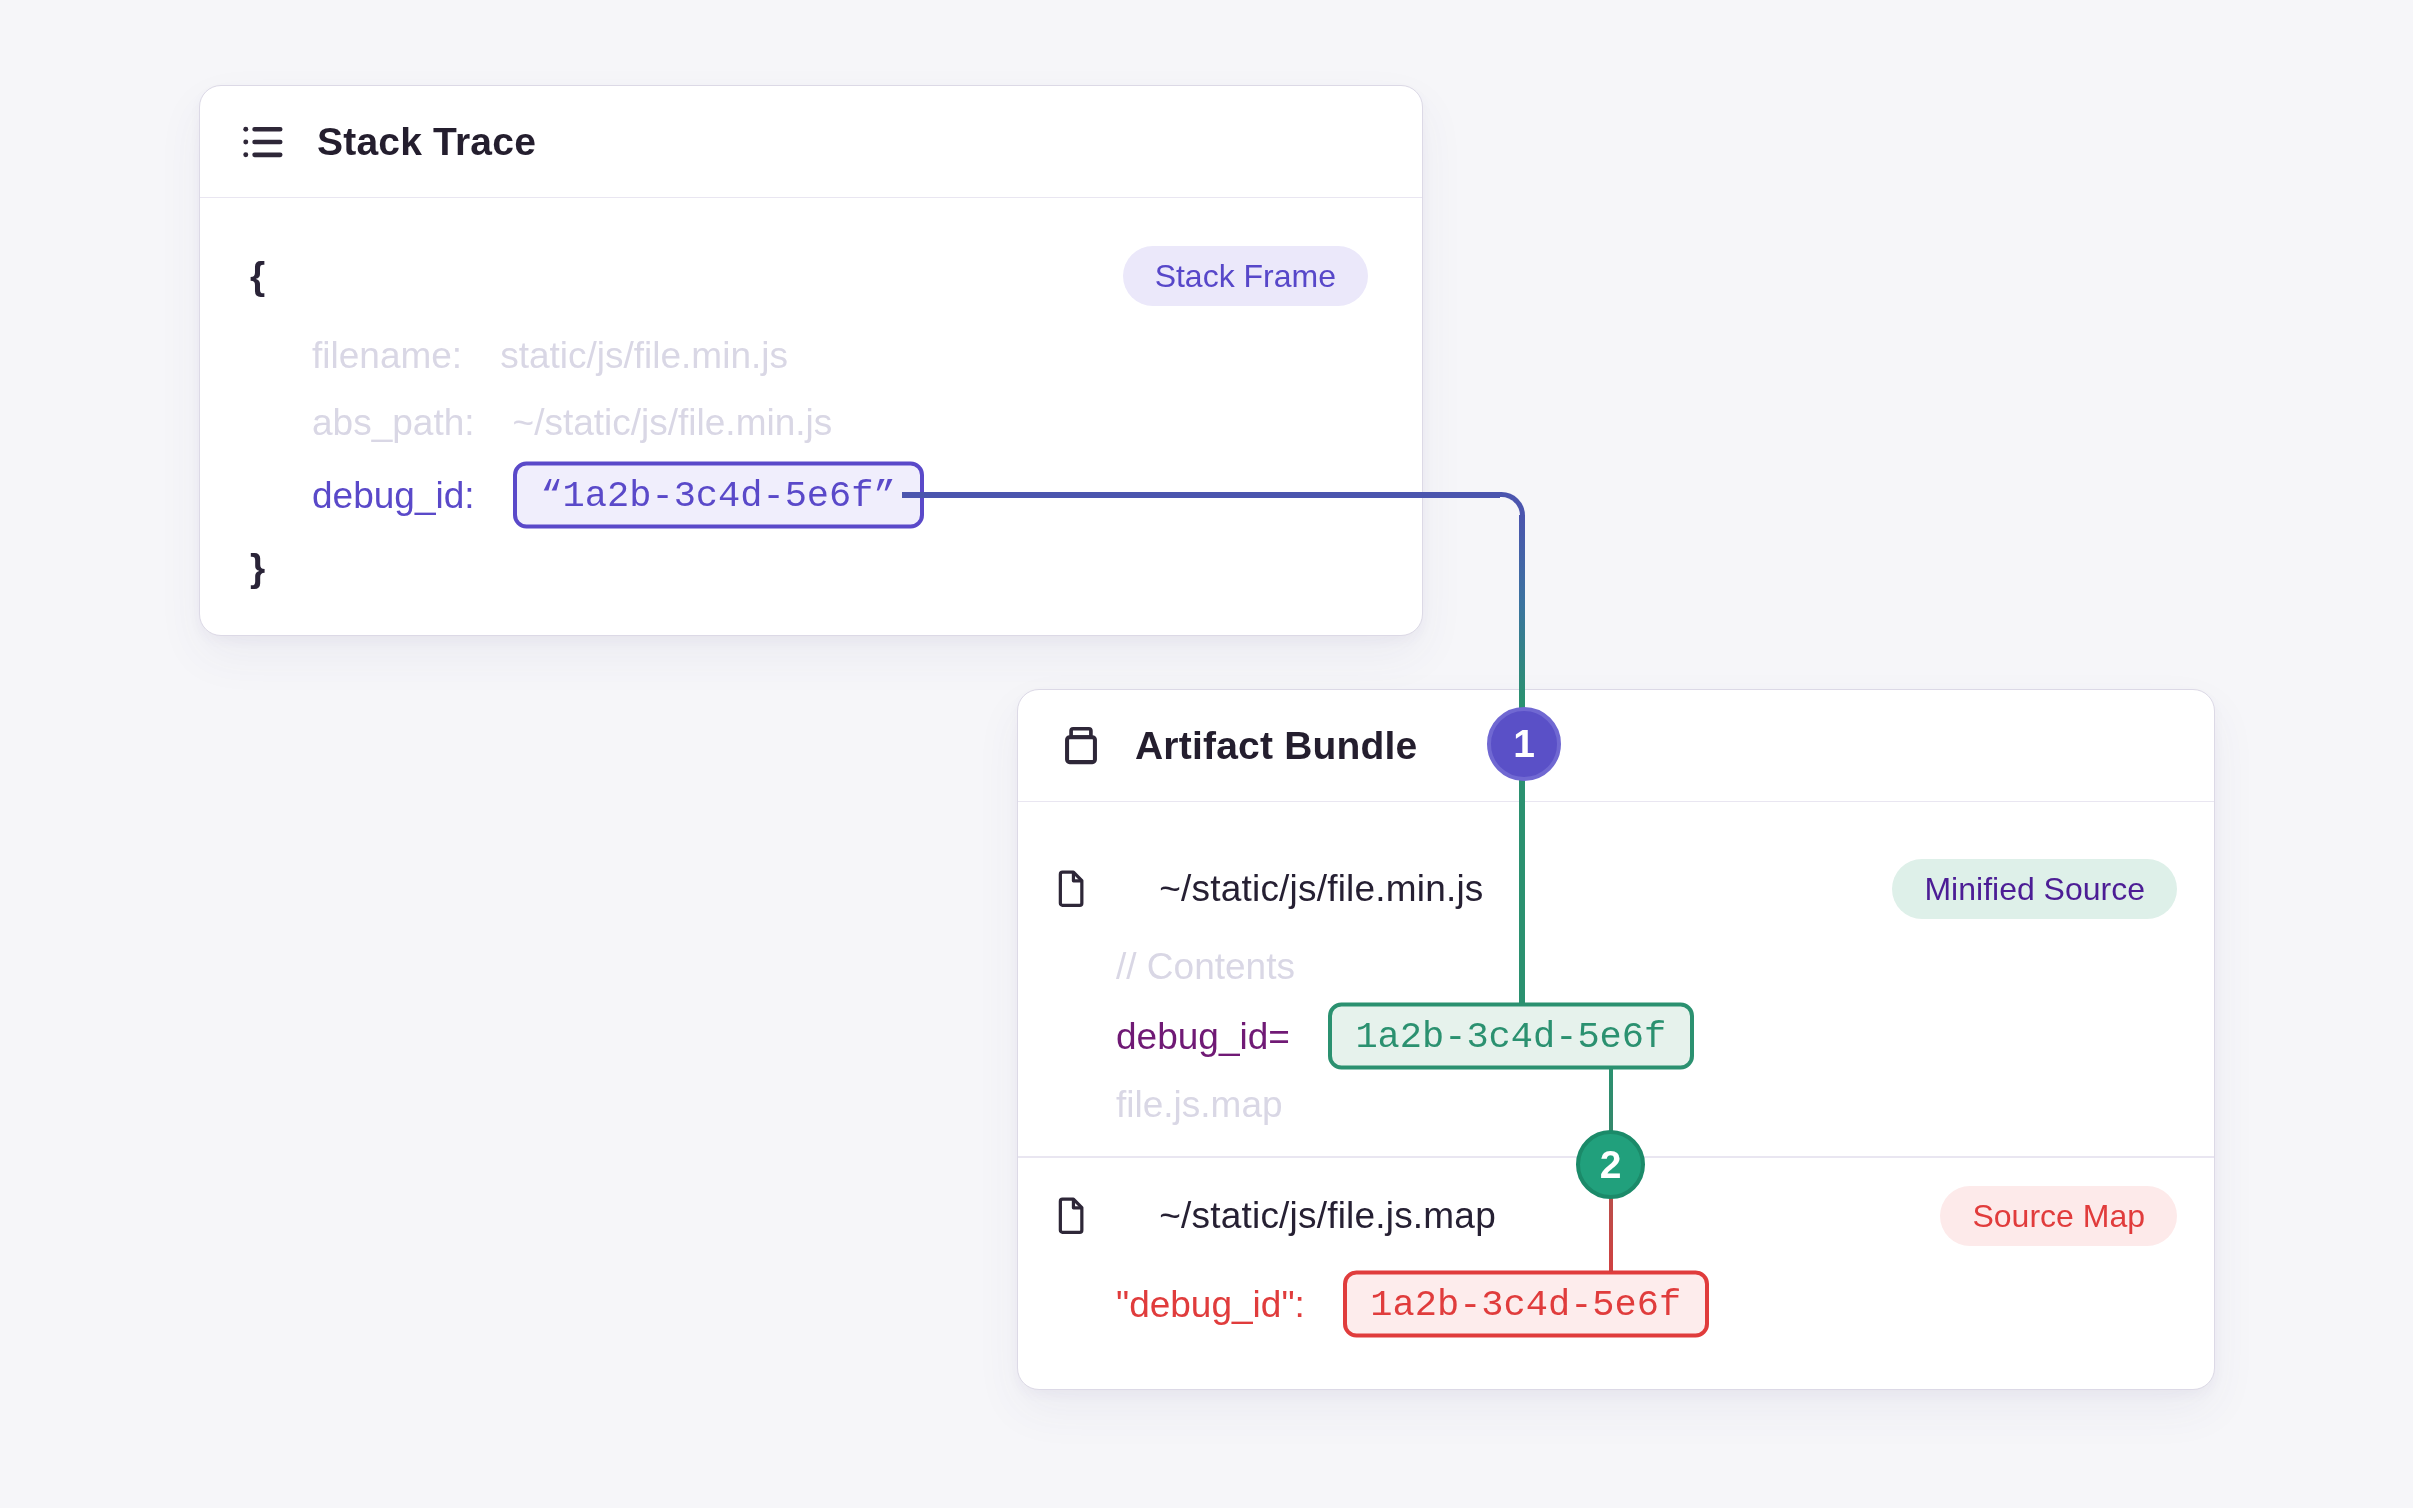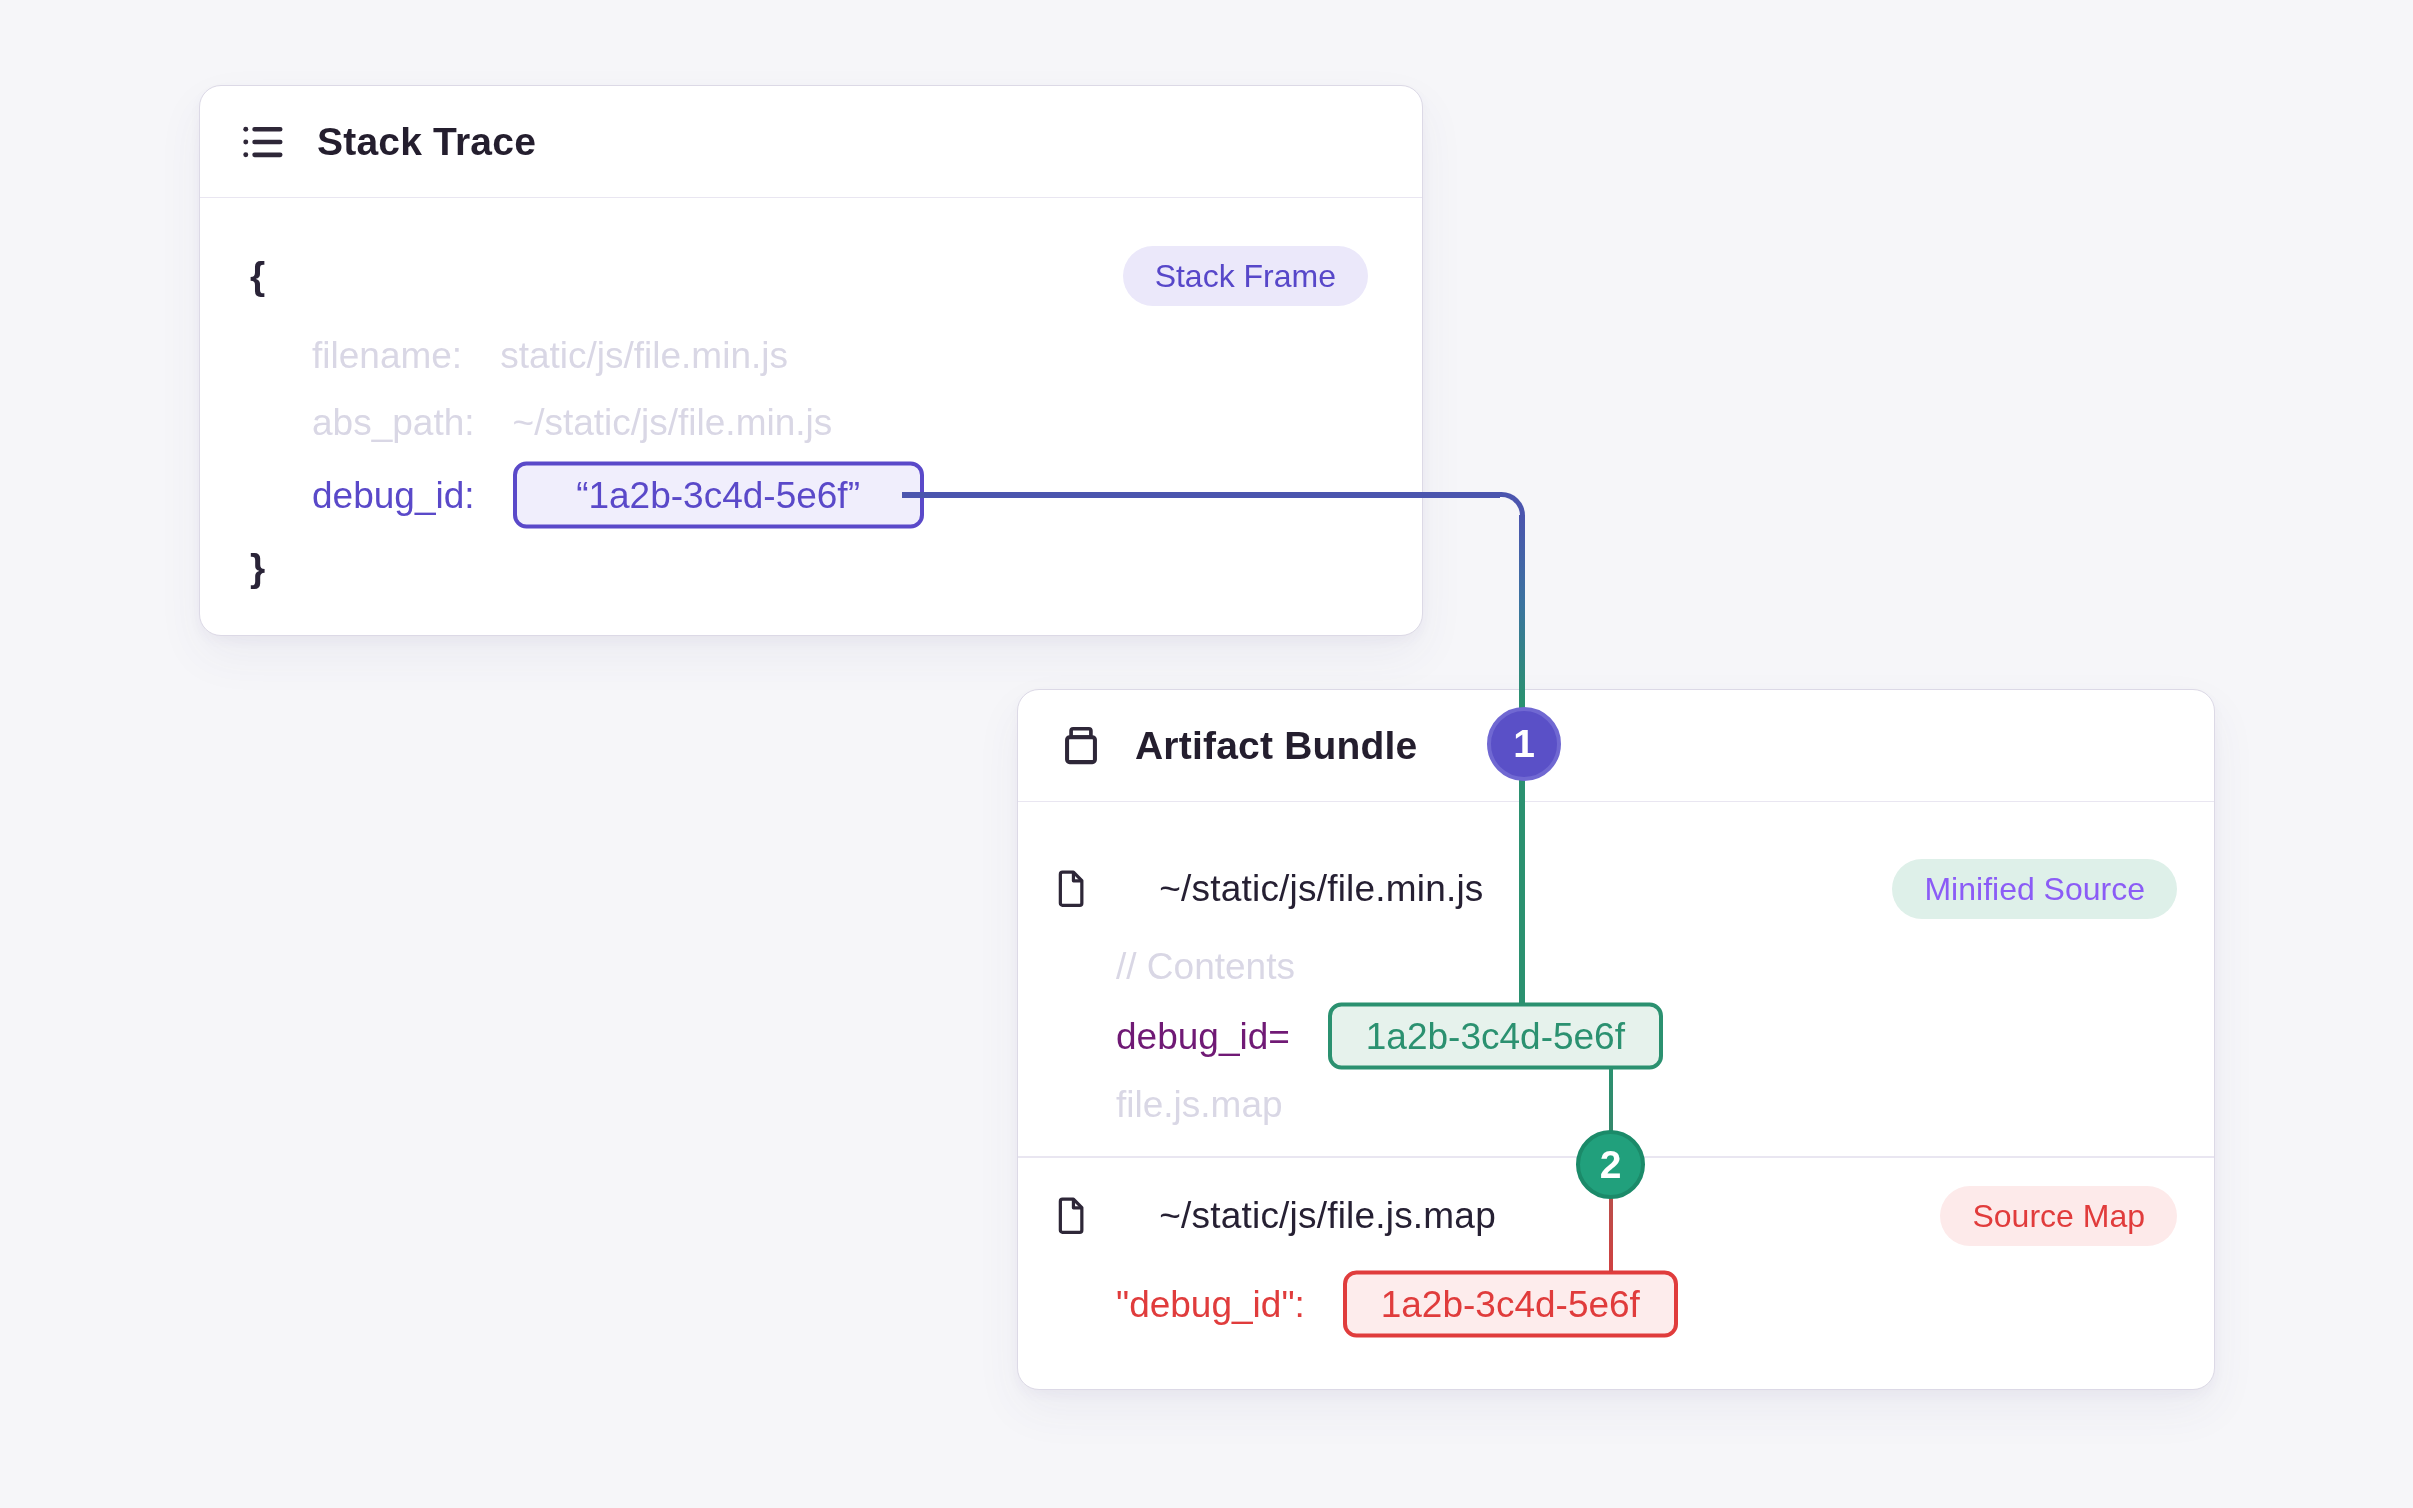--- a/index.html
+++ b/index.html
@@ -59,33 +59,34 @@
     align-items:center;
     height:60px;
     padding:16px 32px;
     border-radius:34px;
     font-size:32px;
     font-weight:500;
     transform:translateY(-50%);
     white-space:nowrap;
   }
   .pill.purple { background:#ebe8fa; color:#5747c9; }
-  .pill.green  { background:#def0e9; color:#8b5cf6; }
+  .pill.green  { background:#def0e9; color:#4c1d95; }
   .pill.red    { background:#fdeaea; color:#e13c3c; }
 
   
   .value-box {
     display:inline-flex;
     align-items:center;
     justify-content:center;
     height:67px;
     padding:0 23.5px;
     border-radius:13.4px;
     border:4.2px solid;
     font-size:37px;
+    font-family:Liberation Mono, monospace;
   }
   .value-box.purple { border-color:#5a49c9; background:#f0eefc; color:#5a49c9; min-width:411px; }
   .value-box.green  { border-color:#2b9170; background:#e6f2ec; color:#2b9170; min-width:335px; }
   .value-box.red    { border-color:#e03c3c; background:#fdecec; color:#e03c3c; min-width:335px; }
   .label.purple { color:#5a49c9; }
   .label.green  { color:#701a75; }
   .label.red    { color:#e03c3c; }
 
   .section-divider {
     position:absolute;

